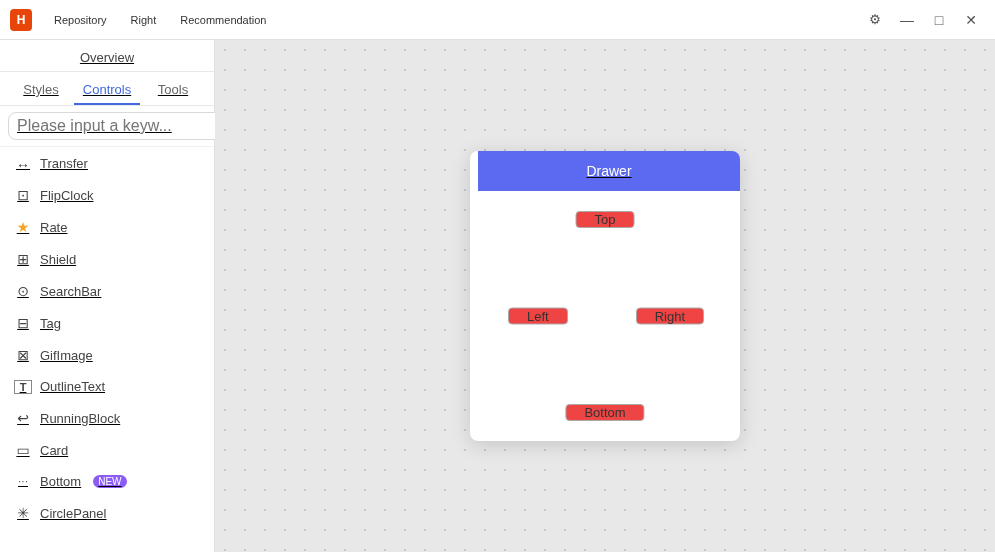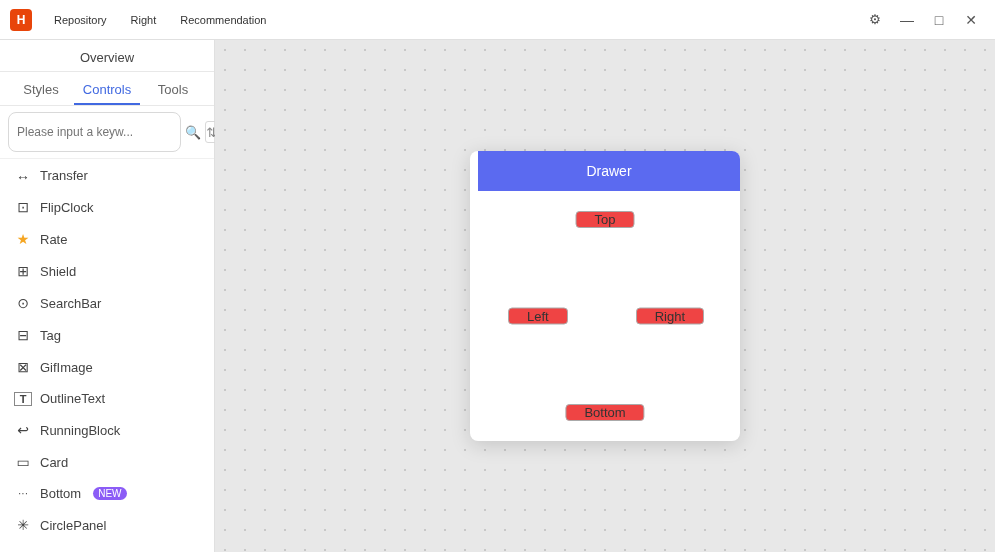--- a/index.html
+++ b/index.html
@@ -27,21 +27,21 @@
       cursor: pointer; font-size: 14px; display: flex; align-items: center; justify-content: center;
       border-radius: 4px; color: #555;
     }
     .settings-btn {
       width: 28px; height: 28px; border: none; background: transparent;
       cursor: pointer; display: flex; align-items: center; justify-content: center;
       border-radius: 4px; color: #555;
     }
 
     
-    .main { display: flex; height: calc(552px - 40px); }
+    .main { display: flex; height: calc(552px - 40px); text-decoration: underline; }
 
     
     .sidebar {
       width: 215px; background: #ffffff; border-right: 1px solid #e0e0e0;
       display: flex; flex-direction: column; flex-shrink: 0;
     }
     .sidebar-header {
       padding: 10px 0 6px; text-align: center; font-size: 13px; color: #444;
       border-bottom: 1px solid #e8e8e8;
     }
@@ -51,22 +51,22 @@
     .sidebar-tab {
       flex: 1; text-align: center; padding: 6px 4px; font-size: 13px; cursor: pointer;
       color: #666; border-bottom: 2px solid transparent;
     }
     .sidebar-tab.active { color: #4169e1; border-bottom: 2px solid #4169e1; }
     .sidebar-search {
       display: flex; align-items: center; padding: 6px 8px; gap: 4px;
       border-bottom: 1px solid #f0f0f0;
     }
     .sidebar-search input {
-      flex: 1; border: 1px solid #d9d9d9; border-radius: 8px; padding: 12px 8px;
-      font-size: 12px; outline: none; color: #999;
+      flex: 1; border: 1px solid #d9d9d9; border-radius: 8px; padding: 4px 8px;
+      font-size: 16px; outline: none; color: #999;
     }
     .sidebar-search-icon, .sidebar-sort-icon {
       width: 22px; height: 22px; display: flex; align-items: center; justify-content: center;
       cursor: pointer; color: #888; font-size: 13px; border-radius: 3px;
     }
     .sidebar-sort-icon { border: 1px solid #d9d9d9; border-radius: 3px; }
     .sidebar-items { flex: 1; overflow-y: auto; }
     .sidebar-item {
       display: flex; align-items: center; padding: 8px 14px; cursor: pointer;
       color: #444; font-size: 13px; gap: 8px;

